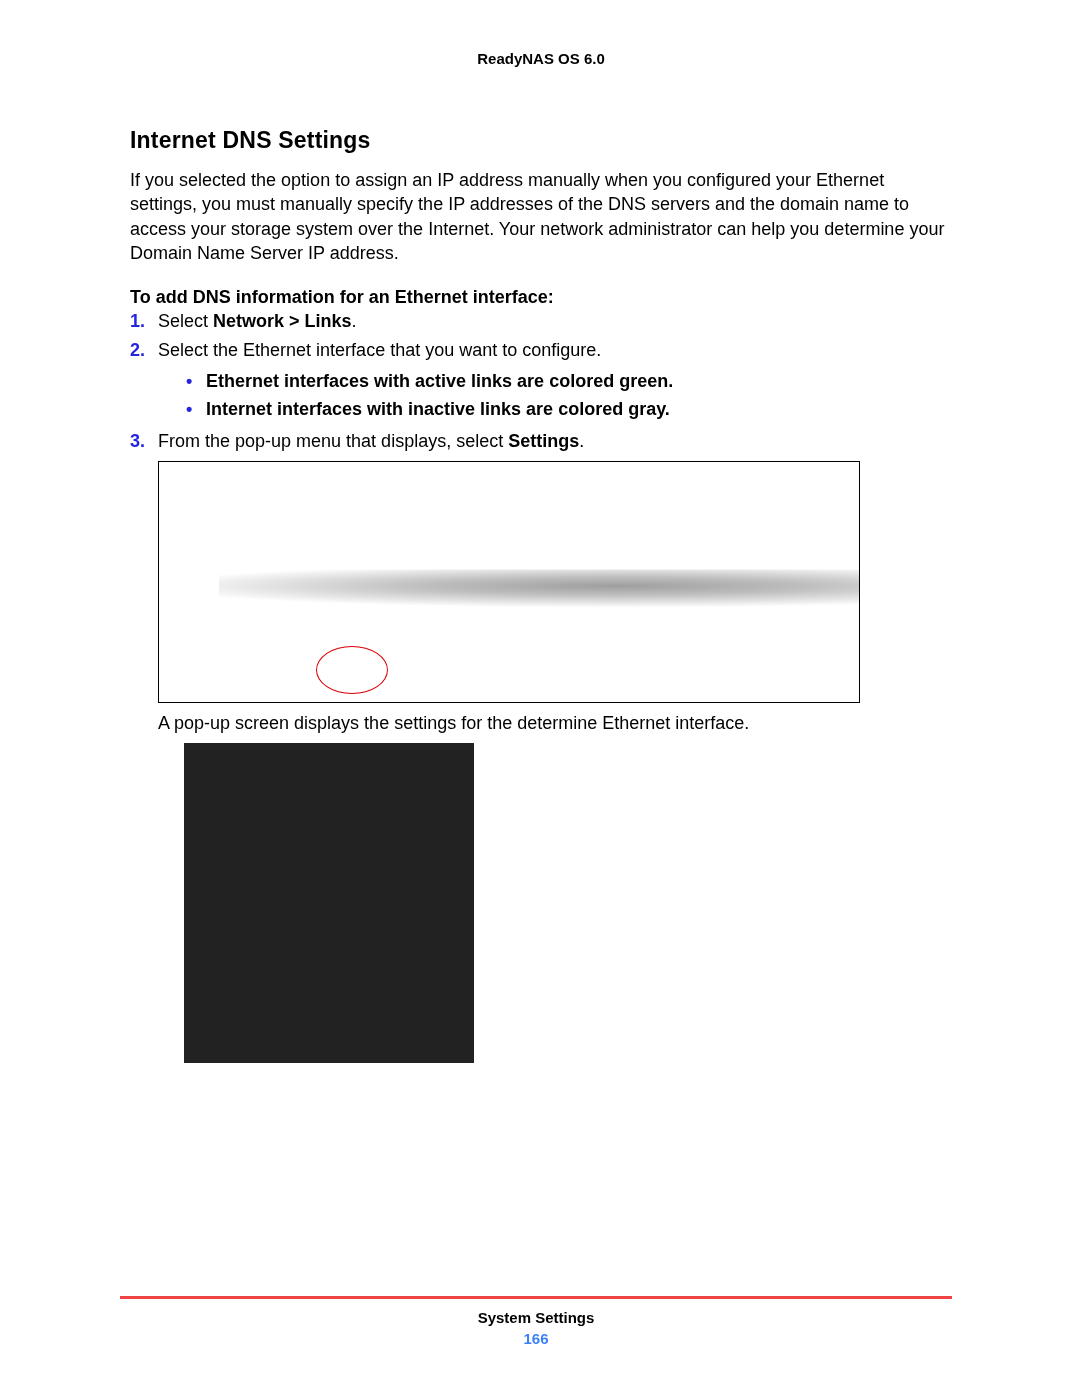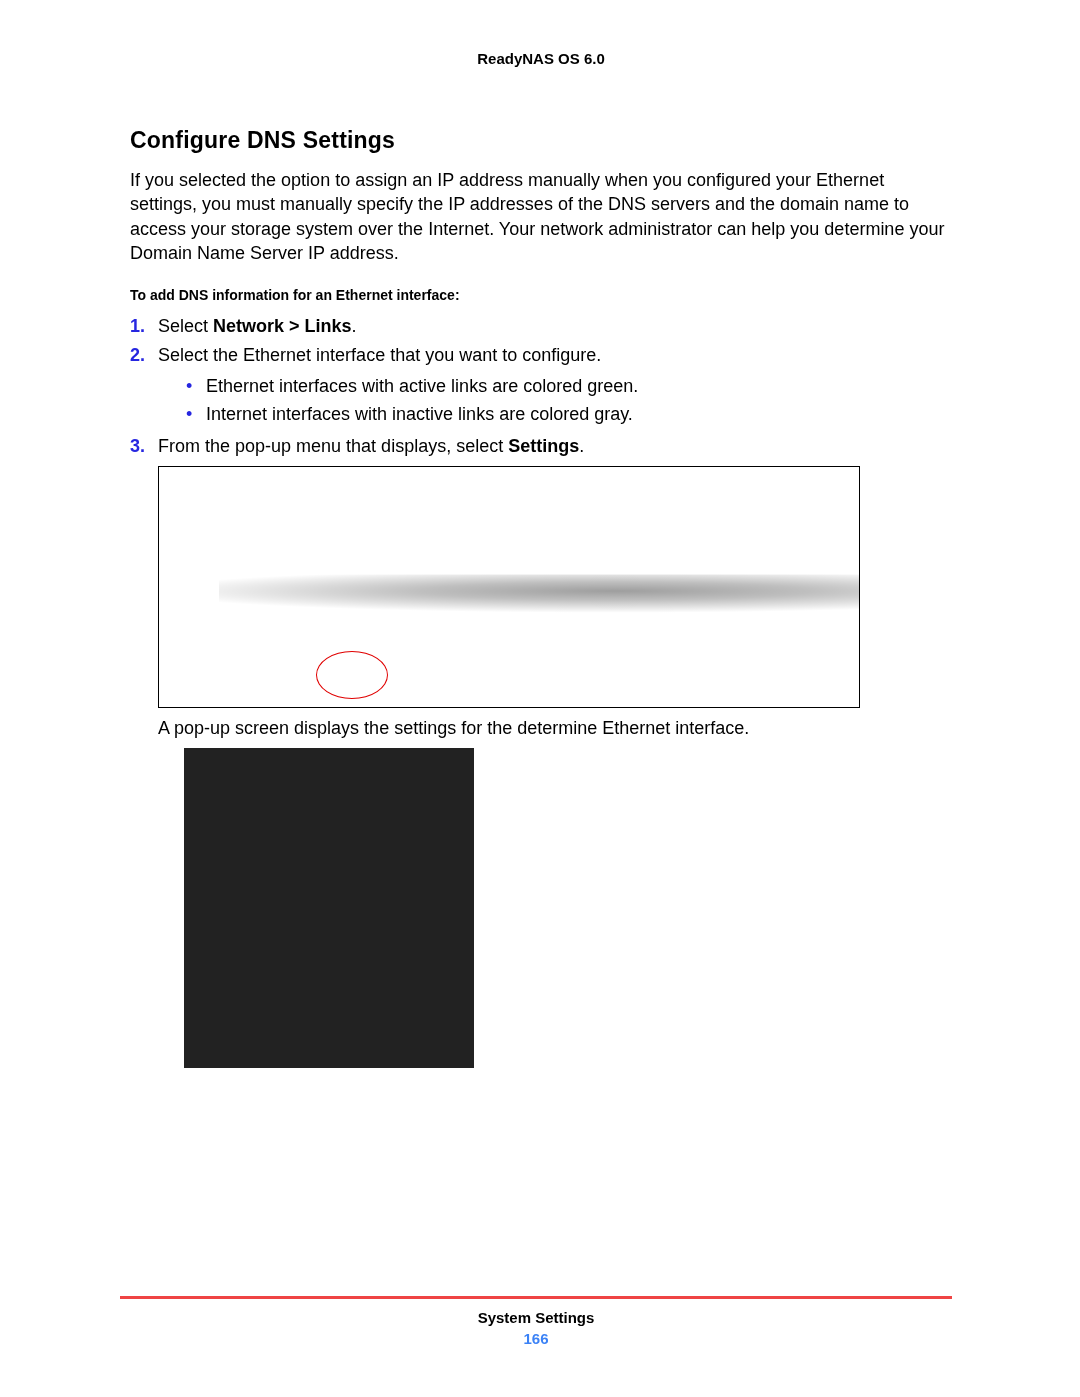--- a/index.html
+++ b/index.html
@@ -29,23 +29,22 @@
     margin-bottom: 14px;
     letter-spacing: 0.2px;
   }
   .body-text {
     font-size: 18px;
     line-height: 1.35;
     margin-bottom: 14px;
   }
   .subheading {
     font-weight: bold;
-    font-size: 14px;
+    font-size: 18px;
     margin-top: 22px;
-    margin-bottom: 10px;
   }
   ol.steps {
     list-style: none;
     padding-left: 0;
     margin-top: 0;
     margin-bottom: 0;
     counter-reset: step;
   }
   ol.steps > li {
     font-size: 18px;
@@ -59,20 +58,21 @@
     content: counter(step) ".";
     color: #2626e0;
     font-weight: bold;
     position: absolute;
     left: 0;
   }
   ul.bullets {
     list-style: none;
     padding-left: 0;
     margin: 4px 0 4px 28px;
+    font-weight: bold;
   }
   ul.bullets li {
     font-size: 18px;
     line-height: 1.55;
     position: relative;
     padding-left: 20px;
   }
   ul.bullets li::before {
     content: "•";
     color: #2626e0;
@@ -142,21 +142,21 @@
     margin-top: 4px;
   }
 </style>
 </head>
 <body>
 
 <div class="page">
 
   <div class="doc-header">ReadyNAS OS 6.0</div>
 
-  <div class="section-heading">Configure DNS Settings</div>
+  <div class="section-heading">Internet DNS Settings</div>
 
 
   <div class="body-text">If you selected the option to assign an IP address manually when you configured your Ethernet settings, you must manually specify the IP addresses of the DNS servers and the domain name to access your storage system over the Internet. Your network administrator can help you determine your Domain Name Server IP address.</div>
 
   <div class="subheading">To add DNS information for an Ethernet interface:</div>
 
   <ol class="steps">
     <li>
       <span>Select </span><span class="bold">Network &gt; Links</span><span>.</span>
     </li>

